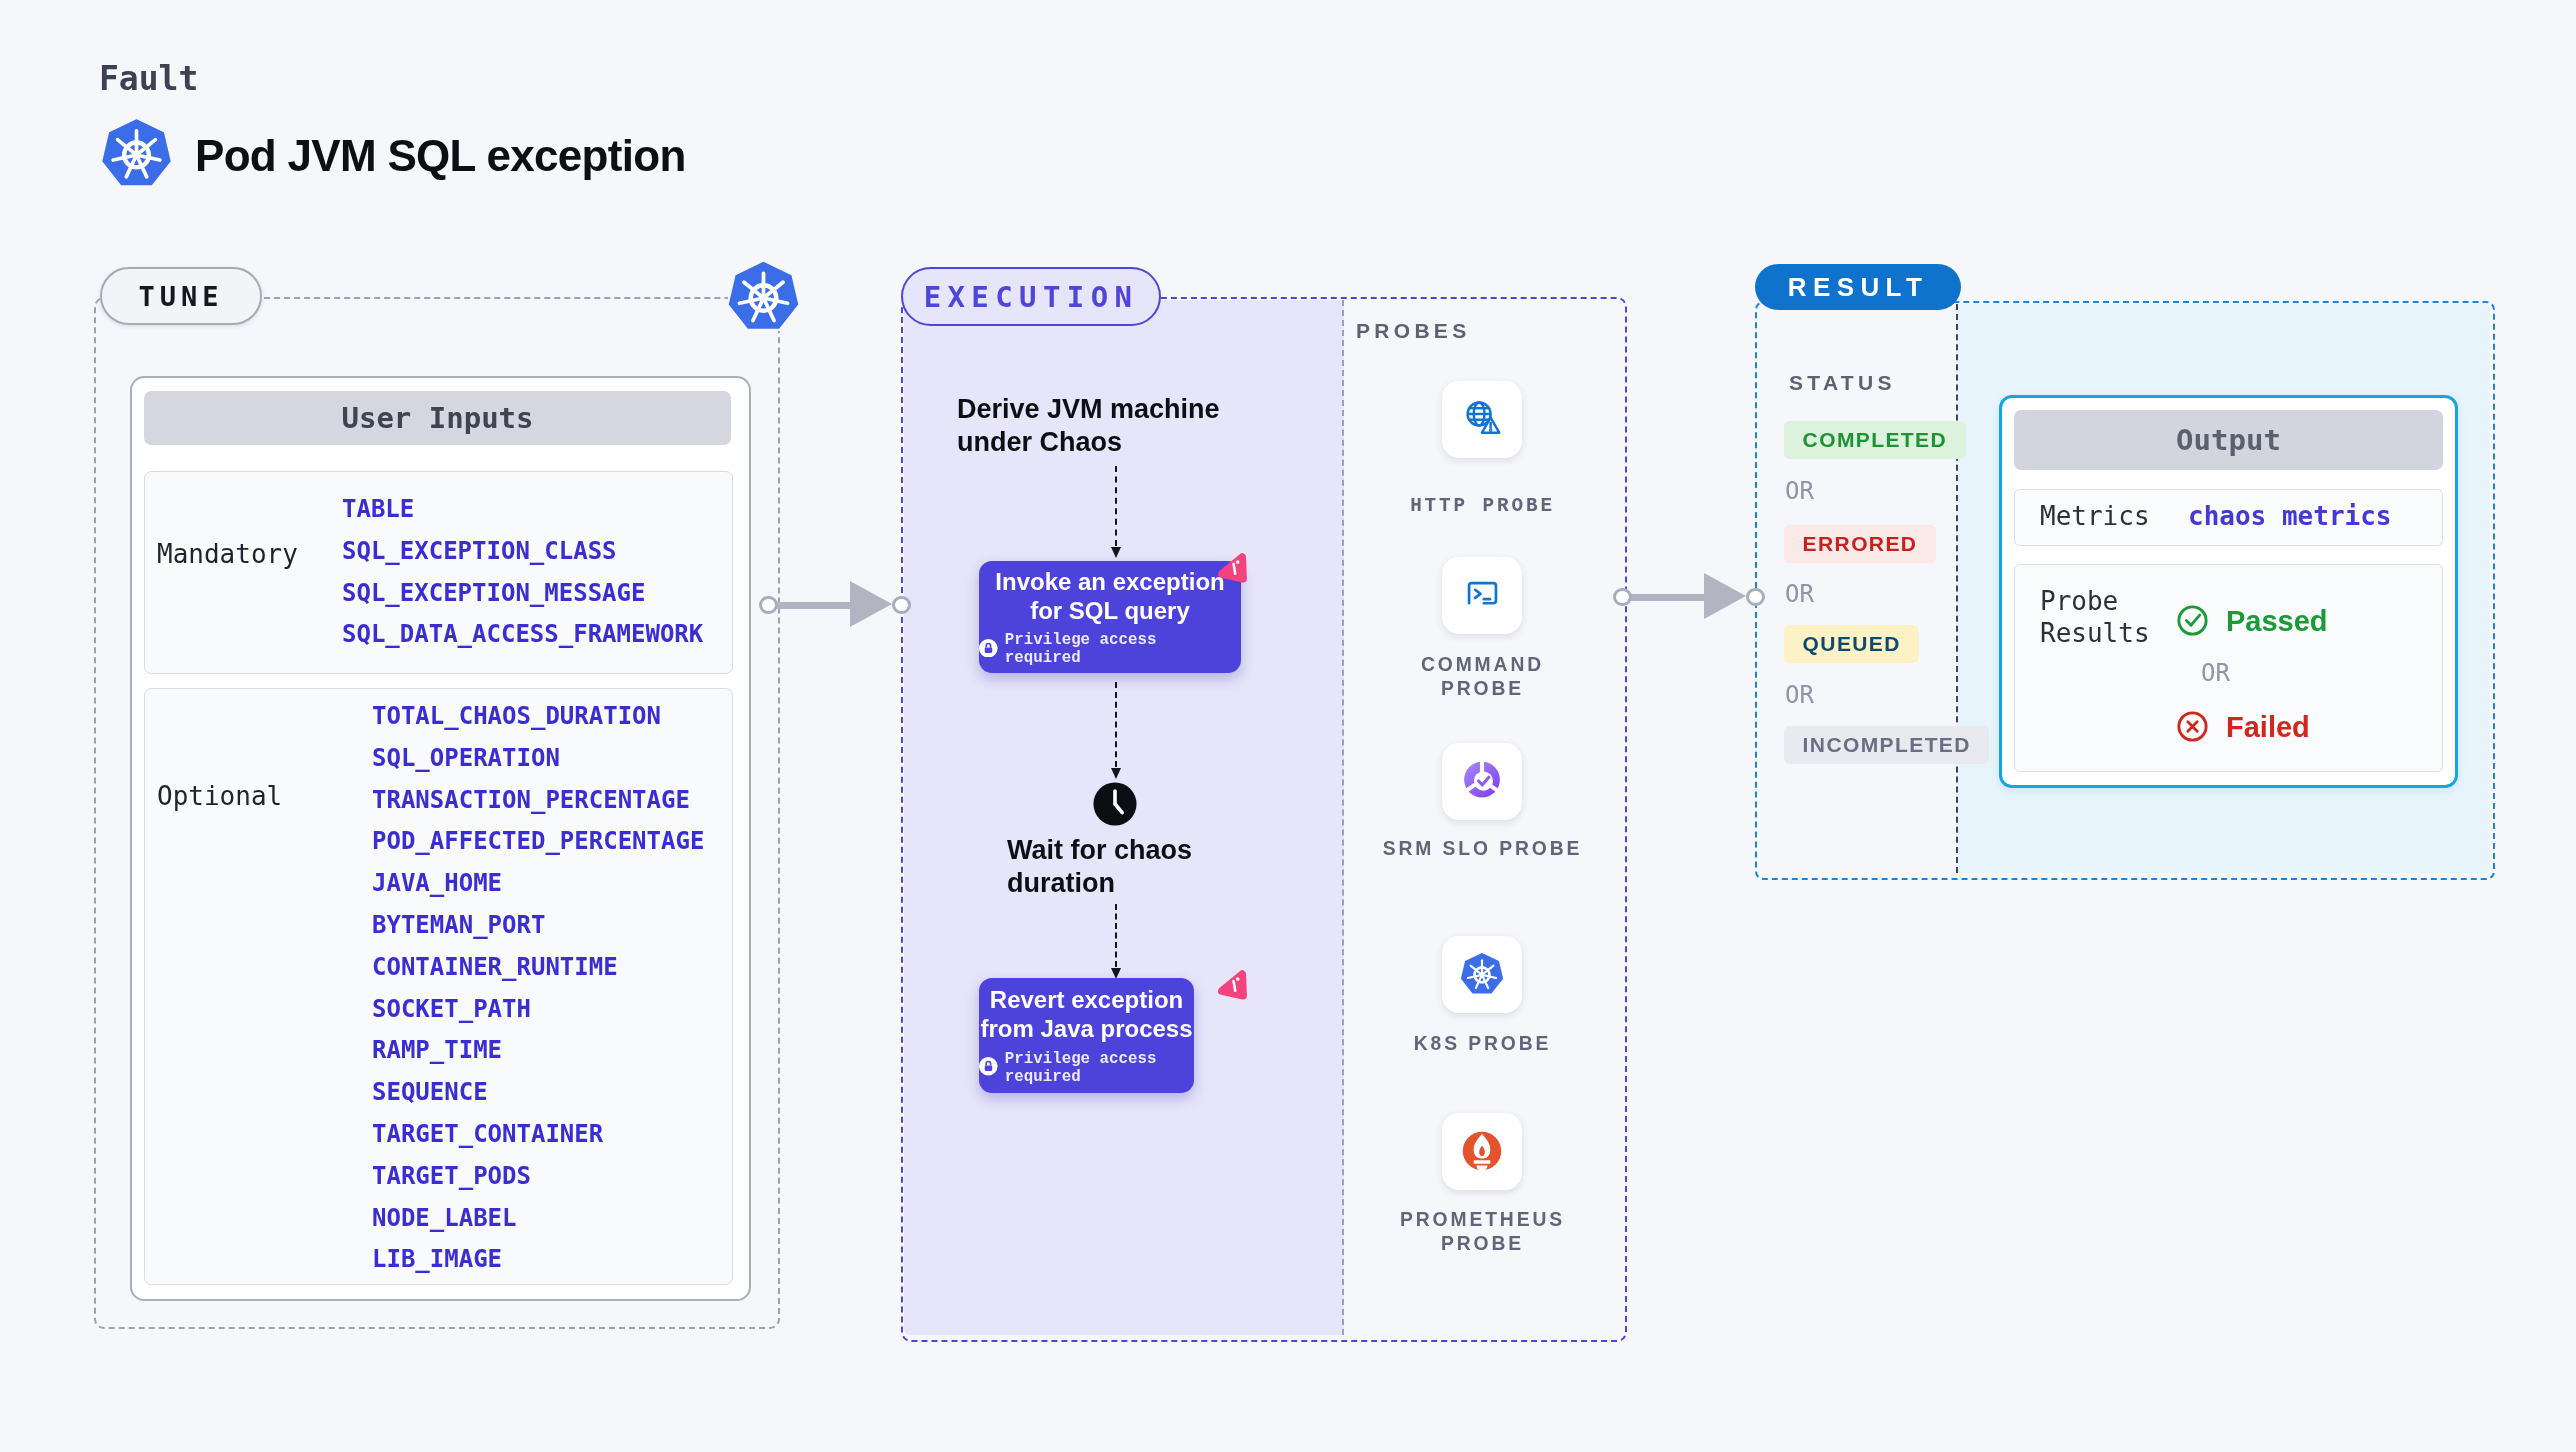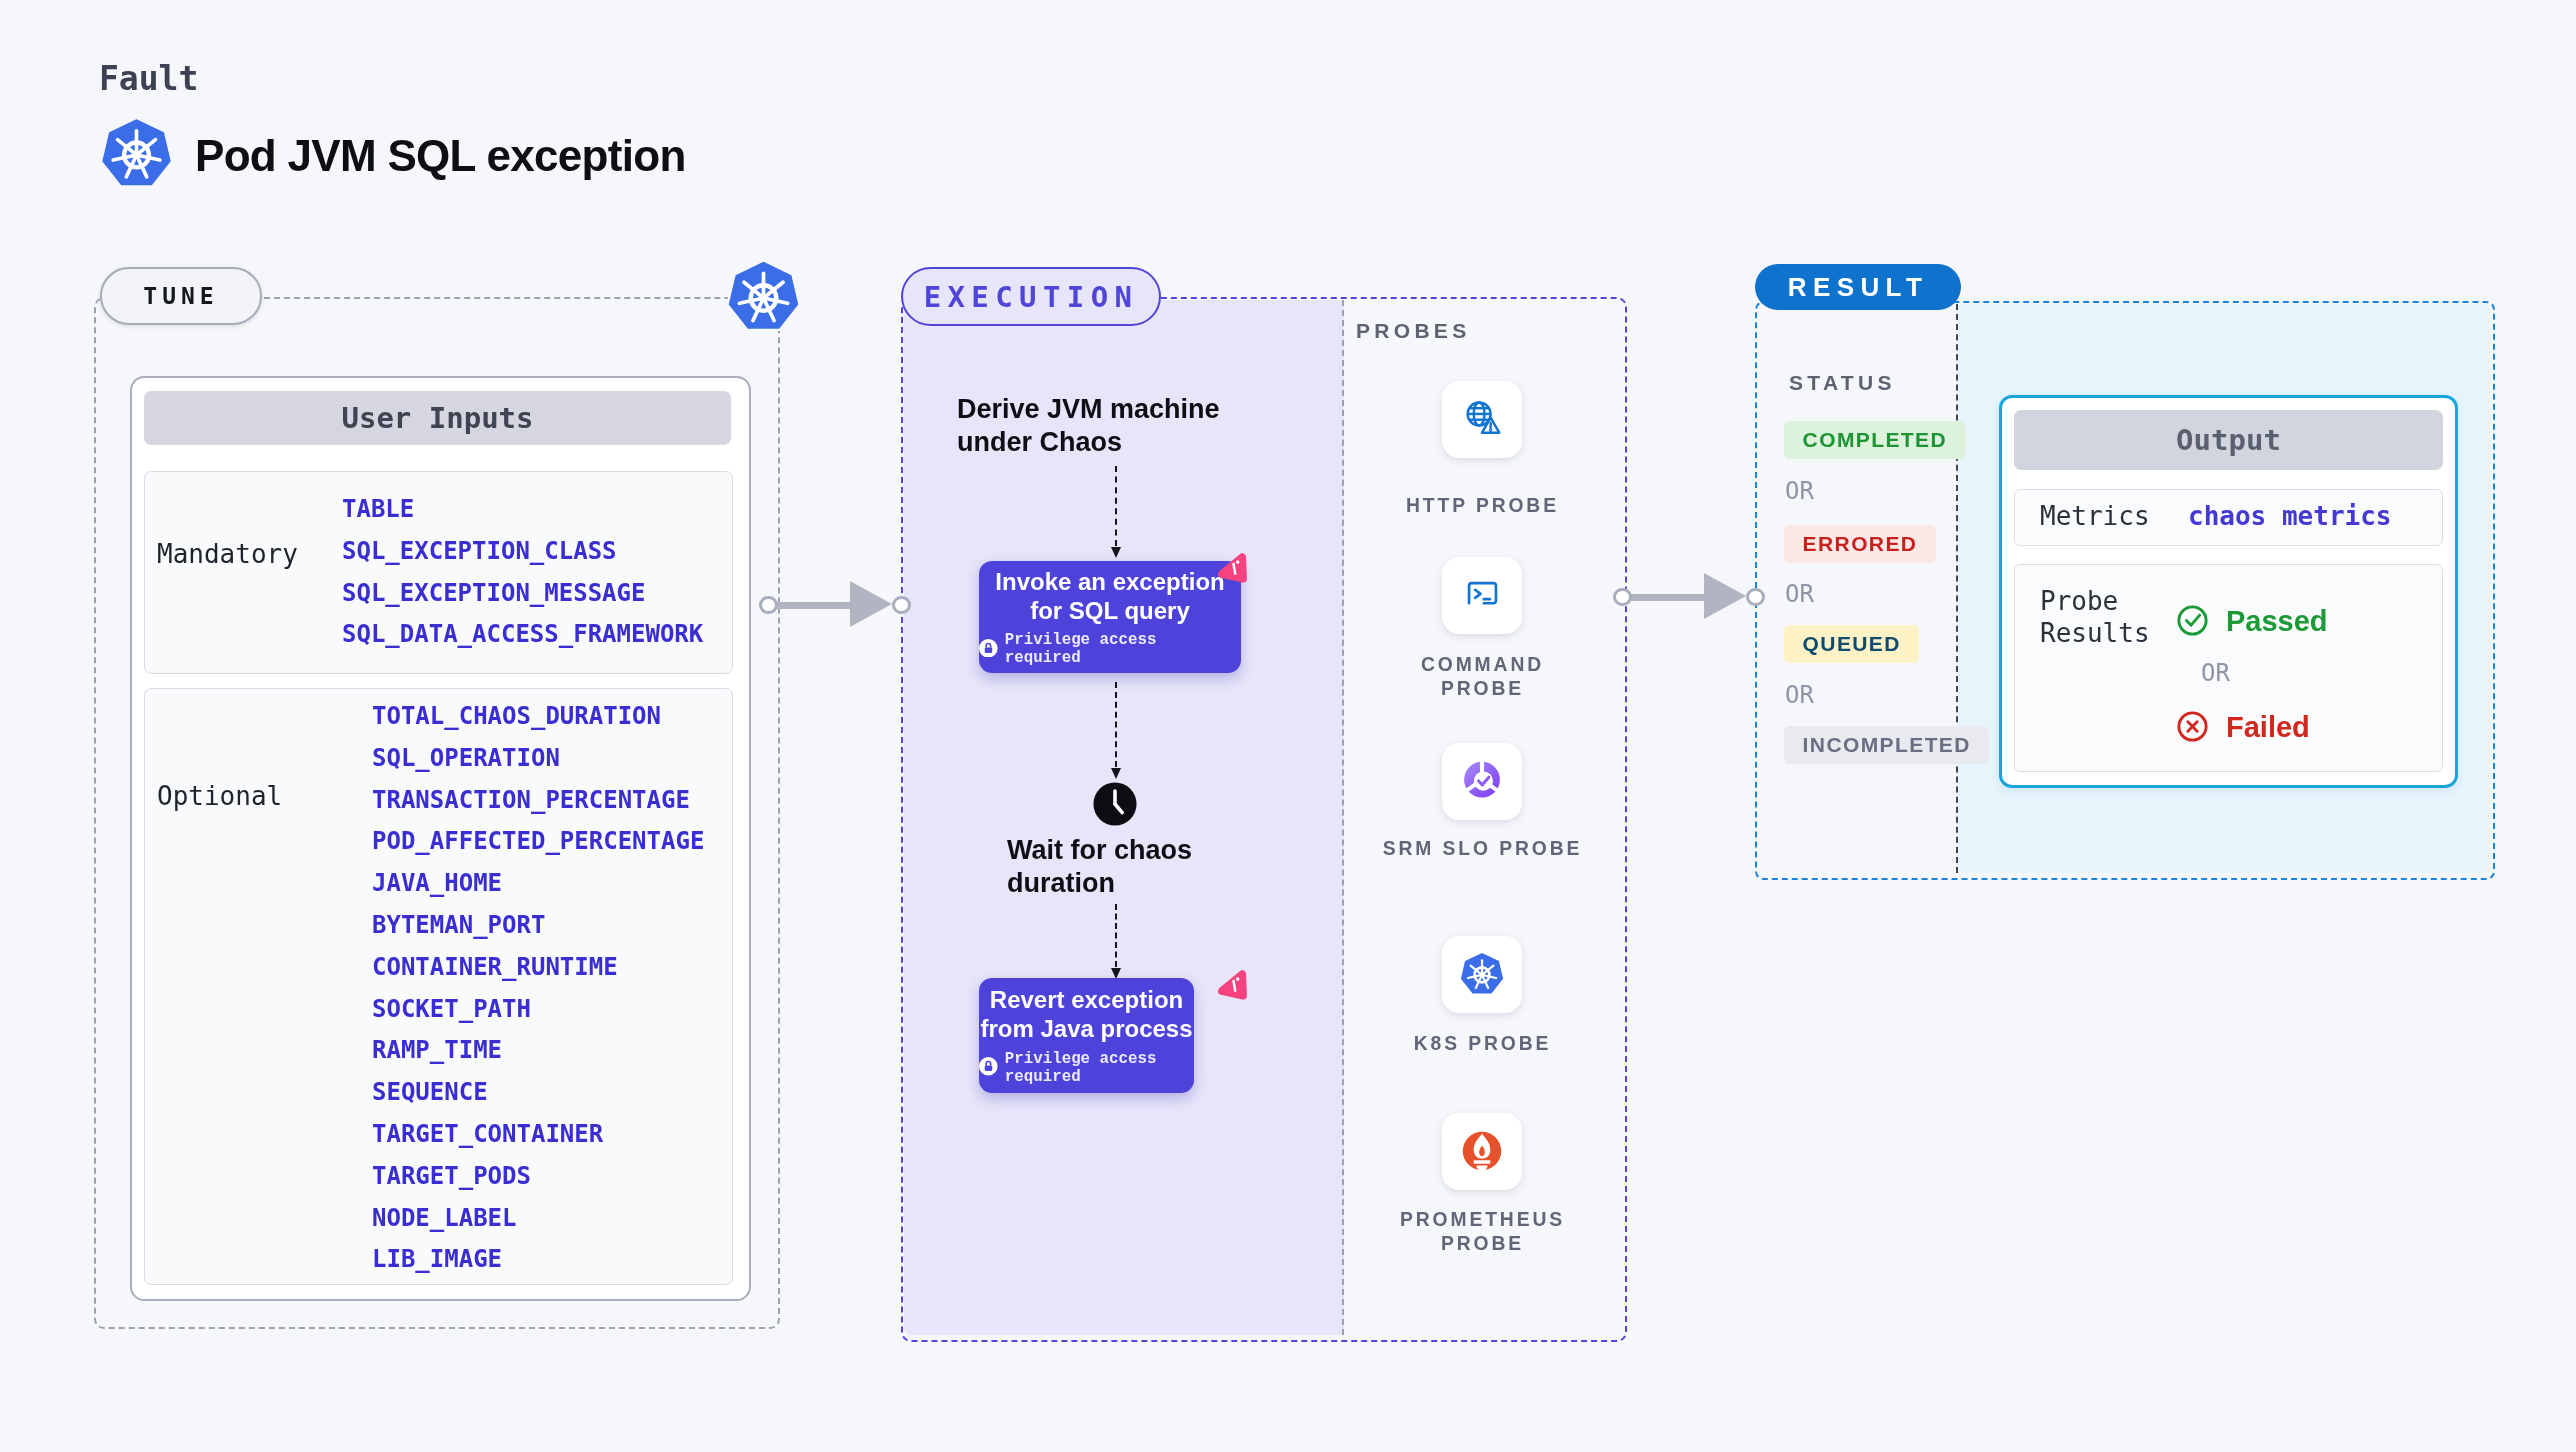--- a/index.html
+++ b/index.html
@@ -14,21 +14,21 @@
   
   .tune-box{border:2.1px dashed #9ba1ad;border-radius:10px;}
   .exec-box{border:2.9px dashed #4f45d9;border-radius:10px;}
   .exec-flow-bg{background:#e6e5f9;border-right:2.1px dashed #9ba1ad;border-radius:7.2px 0 0 7.2px;}
   .result-box{border:2.9px dashed #1d83da;border-radius:8.6px;}
   .result-output-bg{background:#e7f4fb;border-left:2.1px dashed #3f4551;border-radius:0 5.7px 5.7px 0;}
 
   
   .pill{display:flex;align-items:center;justify-content:center;border-radius:31.5px;z-index:6;}
   .pill-tune{background:#f3f4f8;border:2.1px solid #a6abb8;box-shadow:0 1.4px 4.3px rgba(40,45,60,.12);
-    font-family:"DejaVu Sans Mono",monospace;font-size:23px;font-weight:700;color:#15181f;letter-spacing:5px;}
+    font-family:"DejaVu Sans Mono",monospace;font-size:27px;font-weight:700;color:#15181f;letter-spacing:5px;}
   .pill-exec{background:#e6e5f9;border:2.9px solid #4f45d9;
     font-family:"DejaVu Sans Mono",monospace;font-size:29px;font-weight:700;color:#4f45d9;letter-spacing:6.4px;}
   .pill-result{background:#0f73cd;border:none;
     font-size:26px;font-weight:700;color:#ffffff;letter-spacing:6.4px;}
 
   
   .ui-card{background:#ffffff;border:2.1px solid #a9aebb;border-radius:14.3px;}
   .ui-header{background:#d5d6e0;border-radius:7.2px;display:flex;align-items:center;justify-content:center;
     font-family:"DejaVu Sans Mono",monospace;font-size:29px;font-weight:700;color:#3e4452;}
   .ui-group{background:#f9fafc;border:1.4px solid #d9dbe3;border-radius:7.2px;}
@@ -241,21 +241,21 @@
         <ellipse cx="28" cy="25" rx="7.5" ry="16"></ellipse>
         <line x1="12.5" y1="25" x2="43.5" y2="25"></line>
         <line x1="14.5" y1="17" x2="41.5" y2="17"></line>
         <line x1="14.5" y1="33" x2="41.5" y2="33"></line>
         <path d="M44 30 L56 51 H32 Z" fill="#ffffff" stroke-linejoin="round"></path>
         <line x1="44" y1="37.5" x2="44" y2="44" stroke-linecap="round"></line>
         <circle cx="44" cy="47.5" r="0.8" fill="#1274d2"></circle>
       </svg>
     </span>
   </div>
-  <div class="abs probe-label" style="left:1382px;top:494px;width:201px;">HTTP PROBE</div>
+  <div class="abs probe-label" style="left:1382px;top:494px;width:201px;font-family:Liberation Mono, monospace;">HTTP PROBE</div>
 
   <div class="abs probe-card" style="left:1442px;top:557px;">
     <span>
       <svg width="43" height="43" viewBox="0 0 64 64" fill="none" stroke="#1274d2" stroke-width="4" stroke-linecap="round" stroke-linejoin="round">
         <path d="M12 45 V19 a4 4 0 0 1 4 -4 H48 a4 4 0 0 1 4 4 V41 a4 4 0 0 1 -4 4 H34"></path>
         <path d="M21 25 l8 6 l-8 6"></path>
         <line x1="34" y1="39" x2="43" y2="39"></line>
       </svg>
     </span>
   </div>

